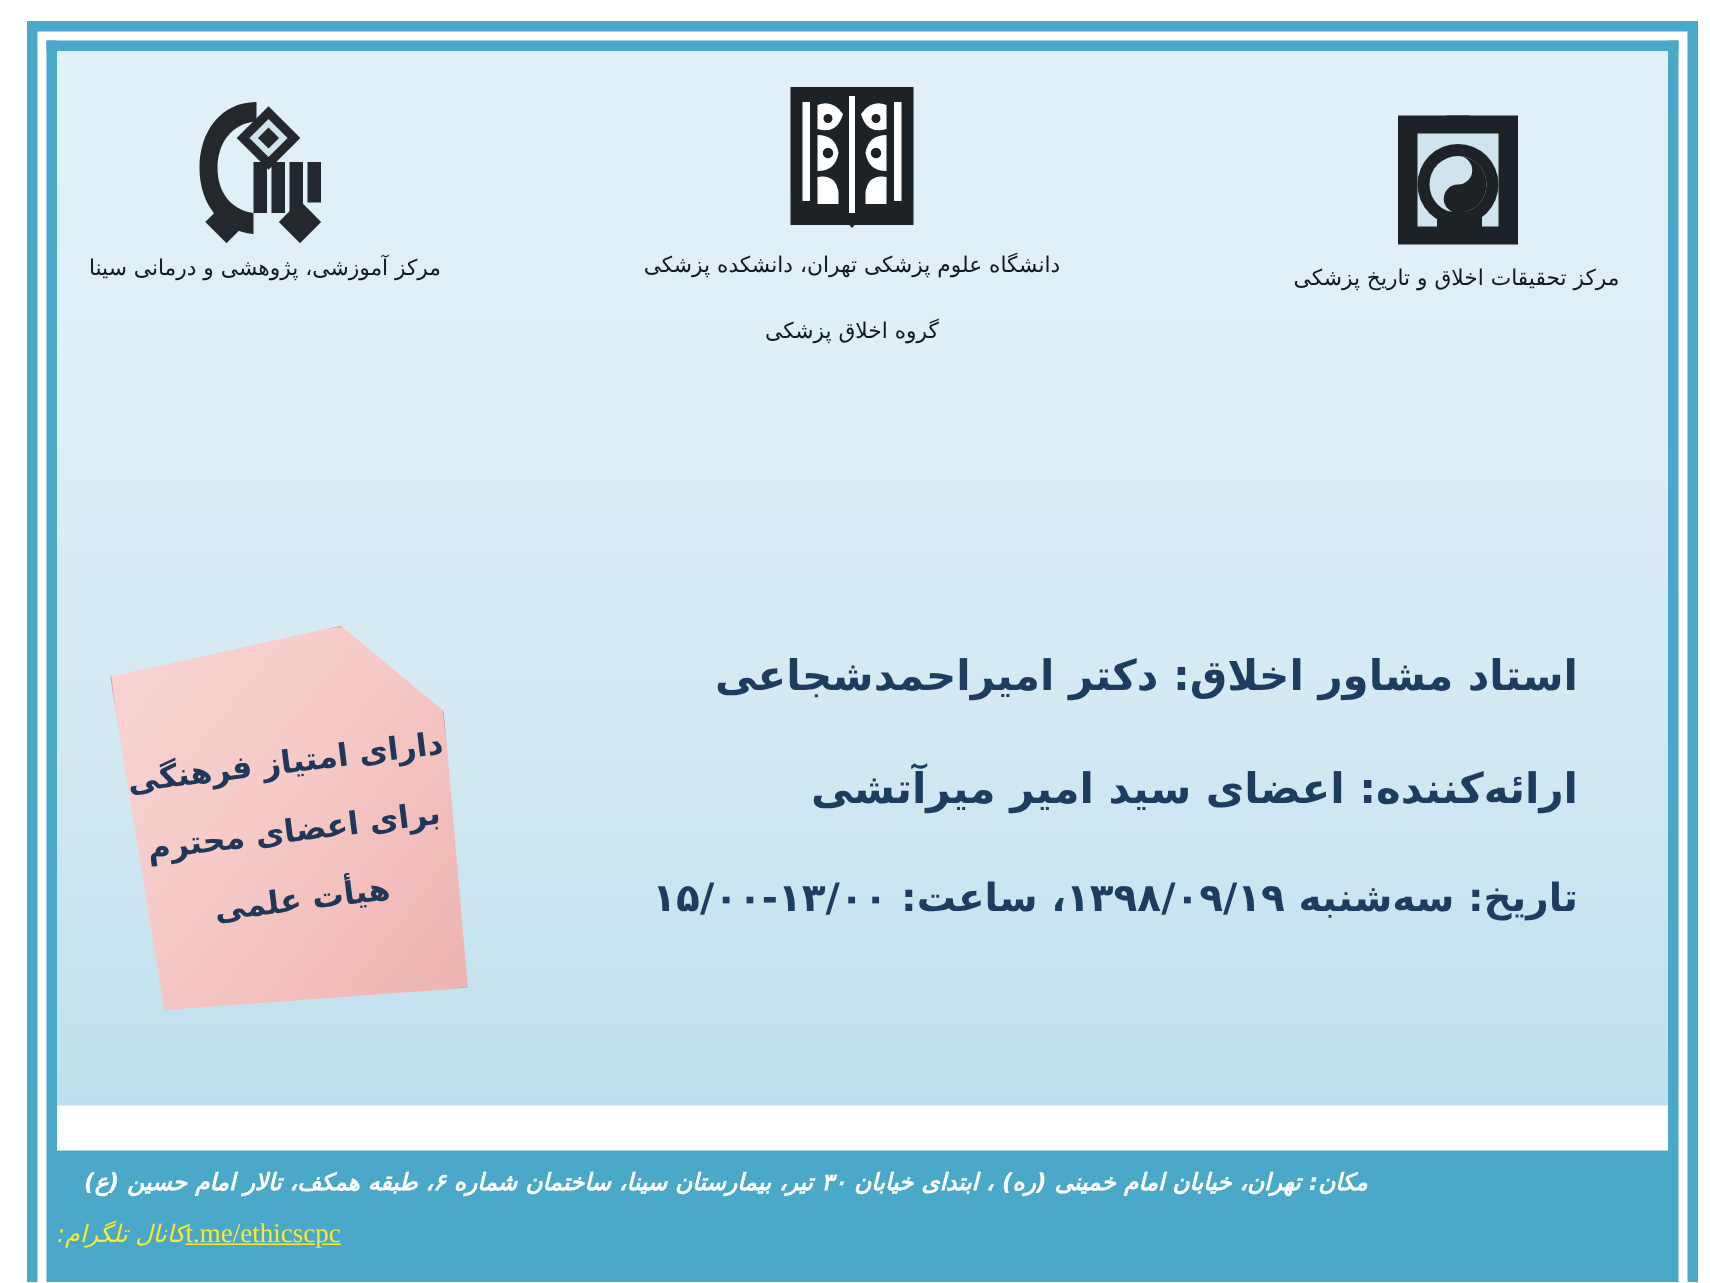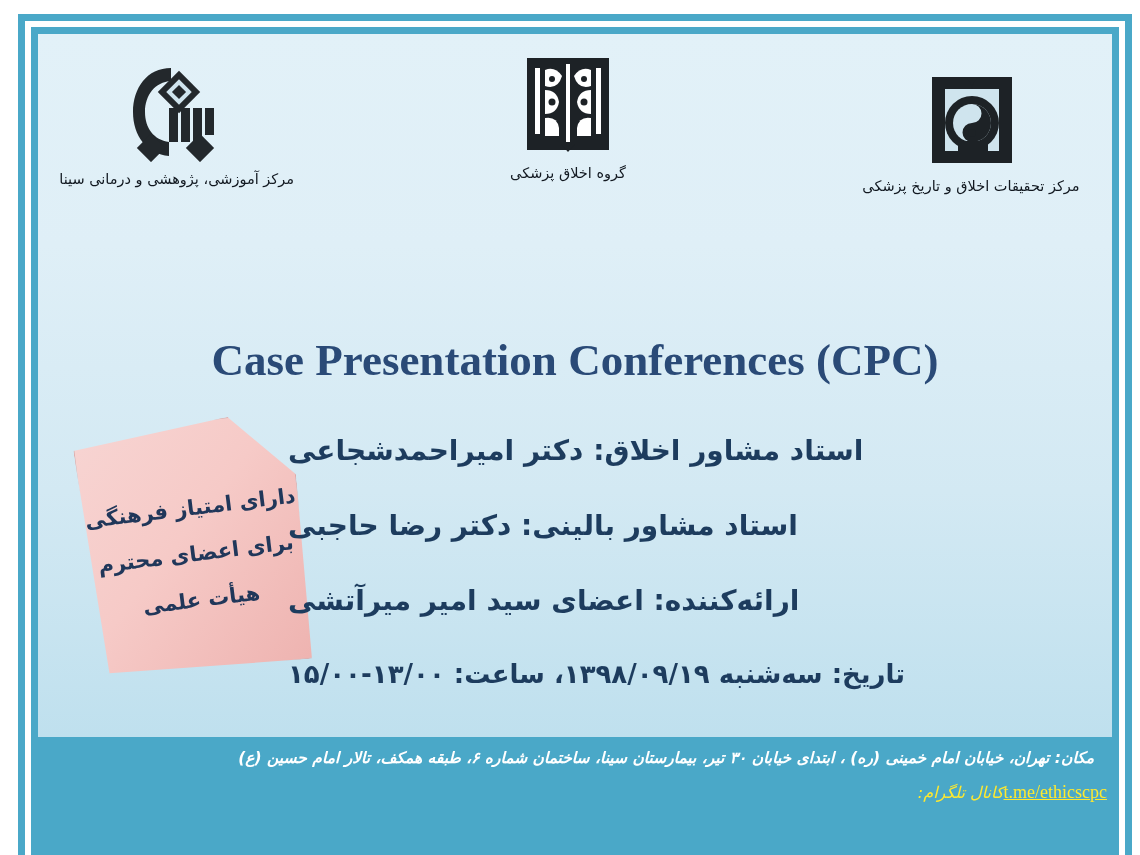--- a/index.html
+++ b/index.html
@@ -110,21 +110,21 @@
     color: #2a4a77;
   }
 
   
   .body-lines {
     position: absolute;
     top: 400px;
     right: 60px;
     left: 250px;
     direction: rtl;
-    text-align: left;
+    text-align: right;
   }
   .body-line {
     font-size: 28px;
     font-weight: 700;
     color: #1d3c5e;
     margin: 0 0 42px 0;
     white-space: nowrap;
     direction: rtl;
   }
   .body-line.datetime {
@@ -168,24 +168,24 @@
     color: #20375a;
     white-space: nowrap;
   }
 
   
   .footer {
     position: absolute;
     left: 38px;
     right: 28px;
     bottom: 0;
-    height: 118px;
+    height: 88px;
     background: #4aa8c8;
     direction: rtl;
-    text-align: right;
+    text-align: left;
     padding-top: 10px;
     box-sizing: border-box;
   }
   .footer-address {
     font-size: 15.5px;
     font-weight: 700;
     color: #ffffff;
     font-style: italic;
     line-height: 1.5;
     letter-spacing: 0.2px;
@@ -264,55 +264,54 @@
             <path d="M20 34 q12 0 14 12 q-2 12 -14 12 Z" fill="#ffffff"></path>
             <path d="M66 34 q-12 0 -14 12 q2 12 14 12 Z" fill="#ffffff"></path>
             <path d="M20 62 q12 -2 14 10 l0 8 l-14 0 Z" fill="#ffffff"></path>
             <path d="M66 62 q-12 -2 -14 10 l0 8 l14 0 Z" fill="#ffffff"></path>
             <circle cx="27" cy="23" r="3" fill="#1d2226"></circle>
             <circle cx="59" cy="23" r="3" fill="#1d2226"></circle>
             <circle cx="27" cy="46" r="3.5" fill="#1d2226"></circle>
             <circle cx="59" cy="46" r="3.5" fill="#1d2226"></circle>
           </svg>
         </div>
-        <div class="logo-caption" style="margin-top:2px;">گروه اخلاق پزشکی</div>
+        <div class="logo-caption">دانشگاه علوم پزشکی تهران، دانشکده پزشکی</div>
+        <div class="logo-caption" style="margin-top:20px;">گروه اخلاق پزشکی</div>
       </div>
 
       <div class="logo-block right">
         <div class="logo-mark">
           <svg width="88" height="100" viewBox="0 0 88 100" aria-hidden="true">
             <rect x="4" y="8" width="80" height="86" fill="#1d2226"></rect>
             <rect x="17" y="20" width="54" height="62" fill="#cfe4ee"></rect>
             <path d="M36 8 q8 4 8 12 q0 -8 8 -12 Z" fill="#1d2226"></path>
             <circle cx="44" cy="54" r="27" fill="#1d2226"></circle>
             <circle cx="44" cy="54" r="19" fill="#cfe4ee"></circle>
             <path d="M44 35 a19 19 0 0 1 0 38 a9.5 9.5 0 0 1 0 -19 a9.5 9.5 0 0 0 0 -19 Z" fill="#1d2226"></path>
             <circle cx="44" cy="44" r="4" fill="#cfe4ee"></circle>
             <circle cx="44" cy="64" r="4" fill="#1d2226"></circle>
             <rect x="30" y="72" width="30" height="14" fill="#1d2226"></rect>
           </svg>
         </div>
         <div class="logo-caption">مرکز تحقیقات اخلاق و تاریخ پزشکی</div>
       </div>
     </div>
 
-    <div class="title-en">Case Presentation Conferences (CPC)</div>
 
     <div class="badge">
       <div class="badge-shape"></div>
       <div class="badge-text">
         <div class="badge-line">دارای امتیاز فرهنگی</div>
         <div class="badge-line">برای اعضای محترم</div>
         <div class="badge-line">هیأت علمی</div>
       </div>
     </div>
 
     <div class="body-lines">
       <div class="body-line">استاد مشاور اخلاق: دکتر امیراحمدشجاعی</div>
-      <div class="body-line">استاد مشاور بالینی: دکتر رضا حاجبی</div>
       <div class="body-line">ارائه‌کننده: اعضای سید امیر میرآتشی</div>
       <div class="body-line datetime">تاریخ: سه‌شنبه ۱۳۹۸/۰۹/۱۹، ساعت: ۱۳/۰۰-۱۵/۰۰</div>
     </div>
 
   </div>
 
   <div class="footer">
     <div class="footer-address">مکان: تهران، خیابان امام خمینی (ره) ، ابتدای خیابان ۳۰ تیر، بیمارستان سینا، ساختمان شماره ۶، طبقه همکف، تالار امام حسین (ع)</div>
     <div class="footer-telegram">
       <span class="tg-url">t.me/ethicscpc</span><span>کانال تلگرام:</span>

